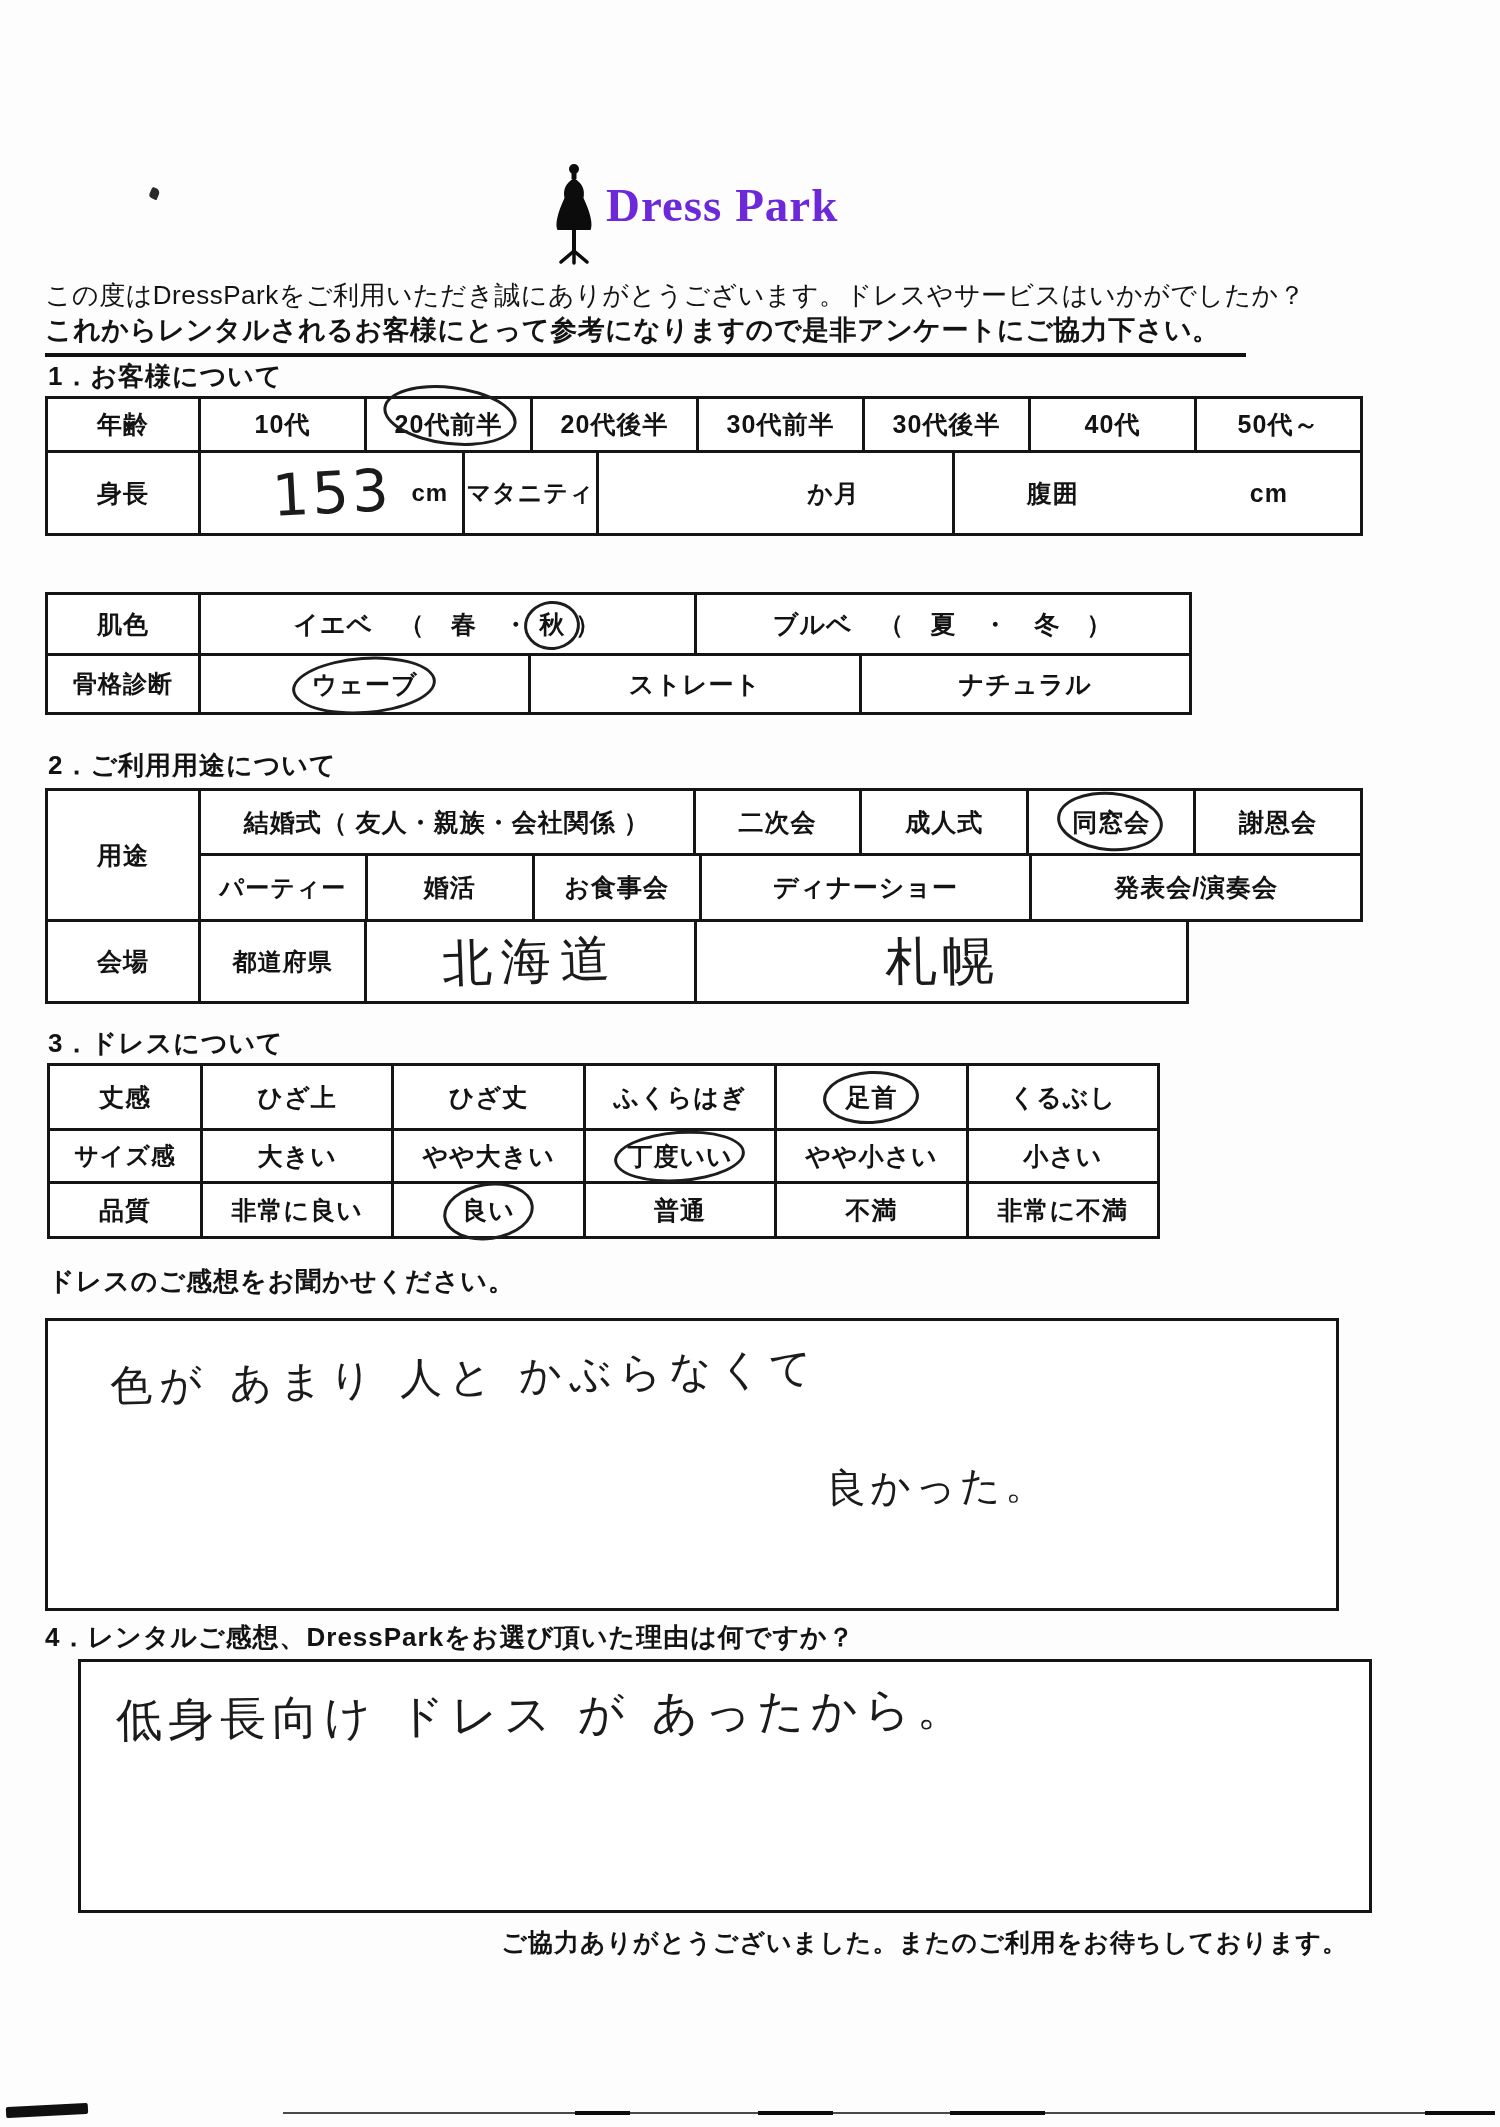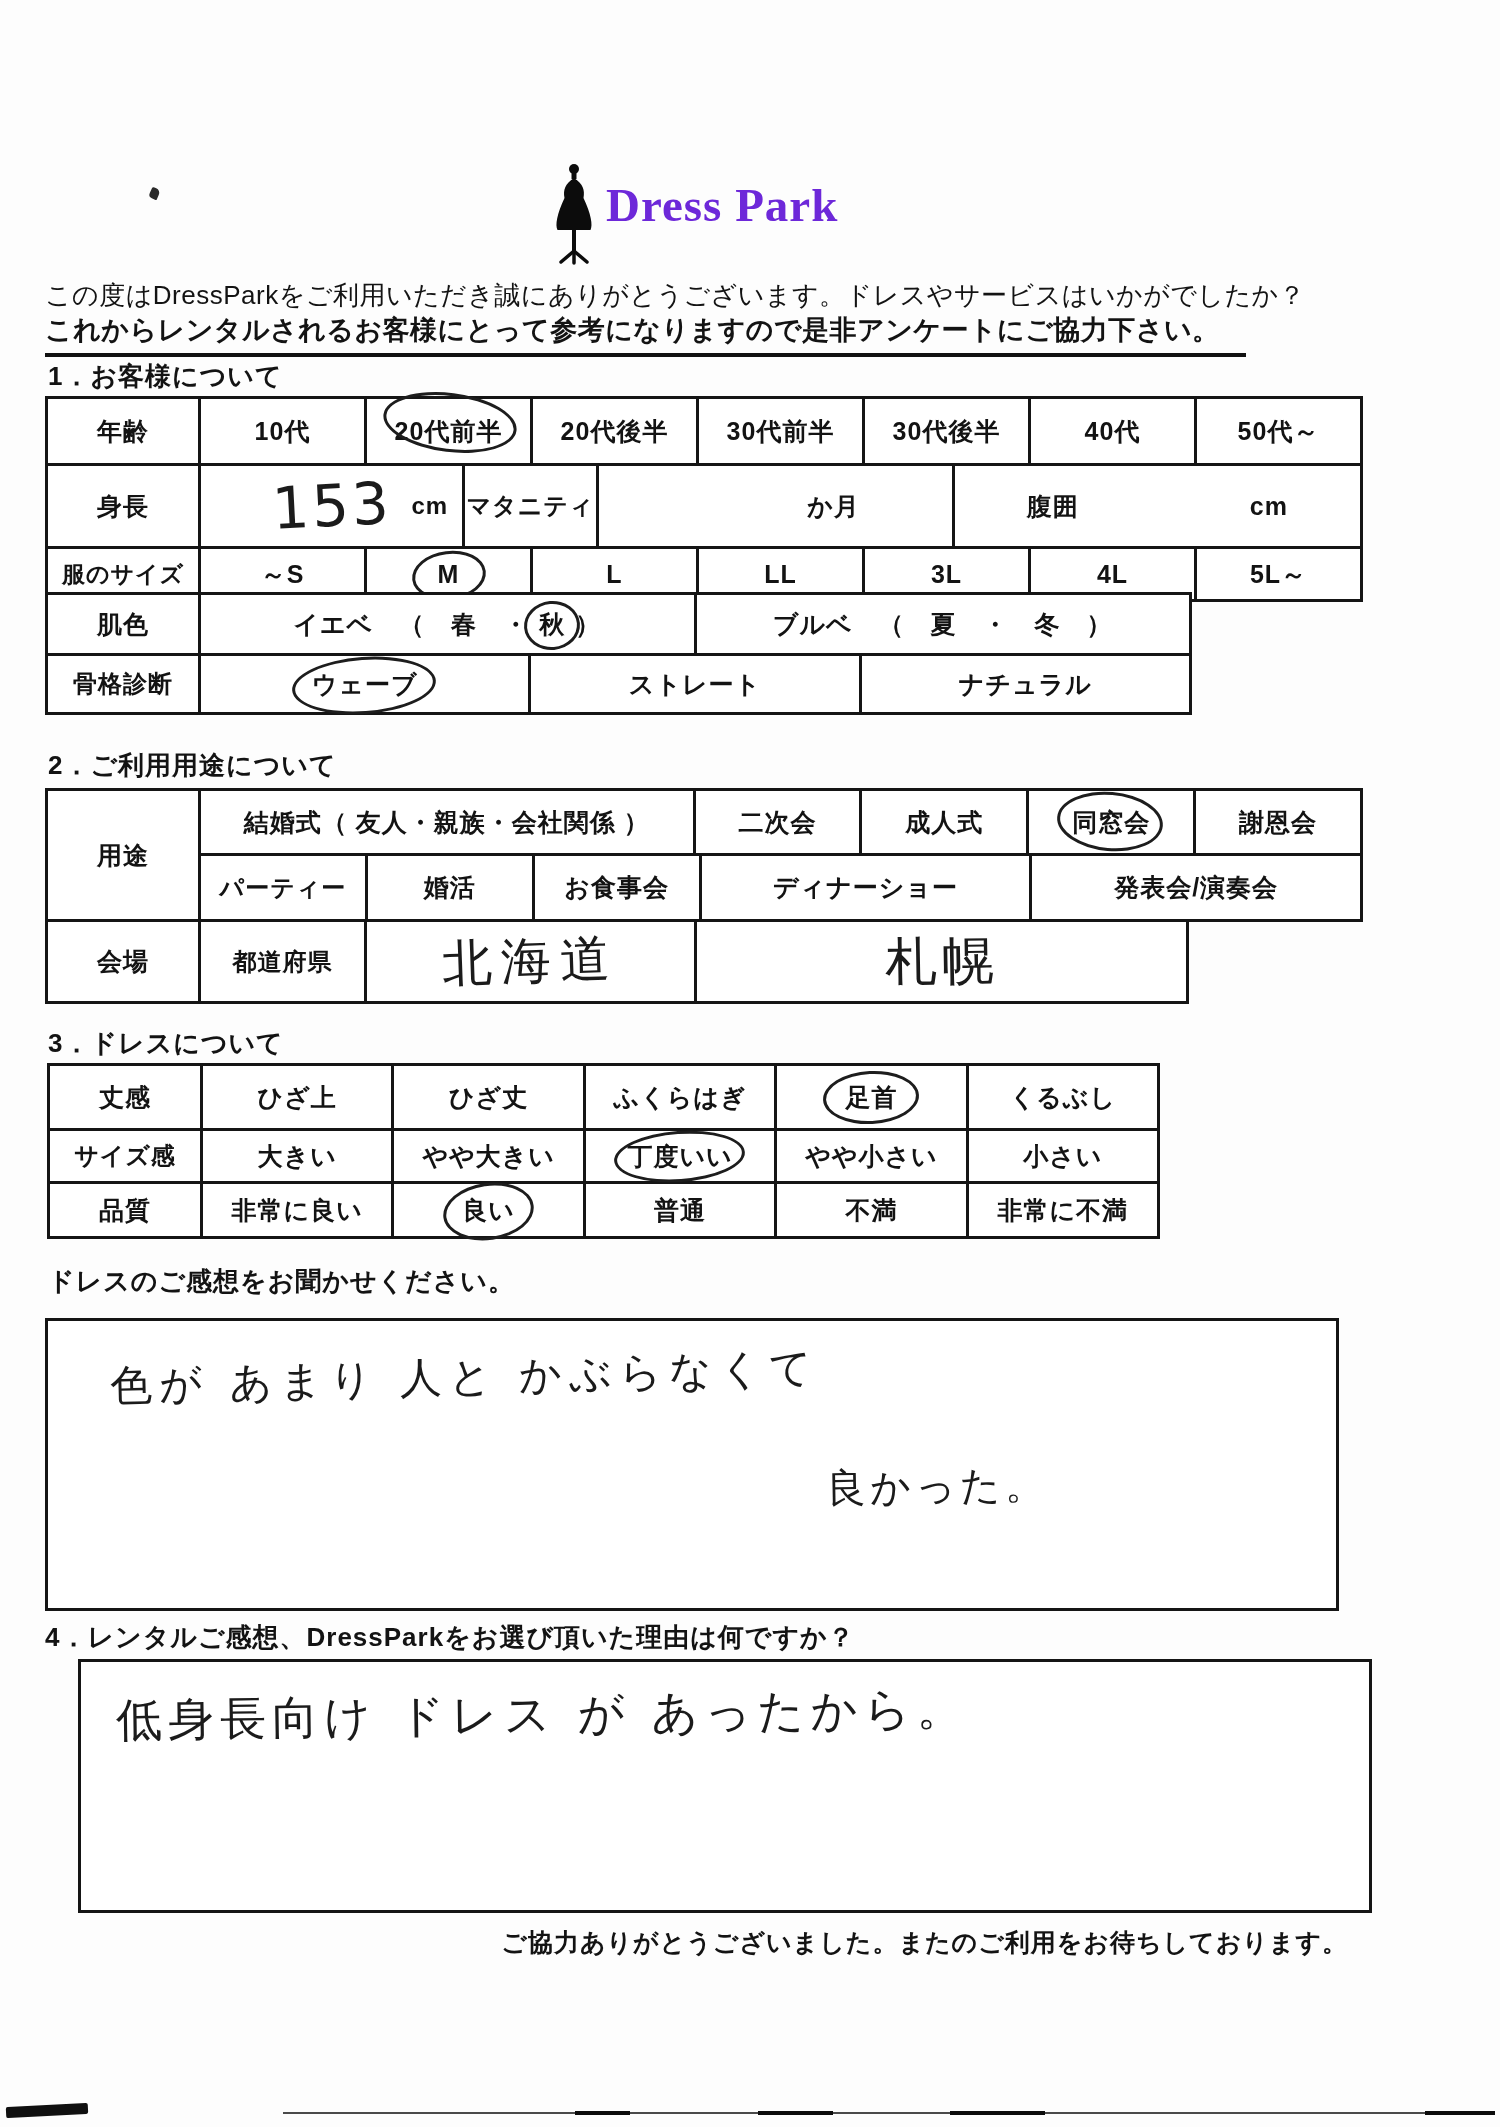--- a/index.html
+++ b/index.html
@@ -88,21 +88,21 @@
     </span>
     <span class="brand">Dress Park</span>
   </div>
 
   <div class="abs intro1">この度はDressParkをご利用いただき誠にありがとうございます。ドレスやサービスはいかがでしたか？</div>
   <div class="abs intro2">これからレンタルされるお客様にとって参考になりますので是非アンケートにご協力下さい。</div>
 
   <div class="abs sec-title" style="left:48px;top:359px;">1．お客様について</div>
 
   <div class="tbl" style="left:45px;top:396px;width:1312px;">
-    <div class="trow" style="height:64px;">
+    <div class="trow" style="height:51px;">
       <div class="cell lab">年齢</div>
       <div class="cell f1">10代</div>
       <div class="cell f1">
         <span class="circ c-age">
           <span>20代前半</span>
         </span>
       </div>
       <div class="cell f1">20代後半</div>
       <div class="cell f1">30代前半</div>
       <div class="cell f1">30代後半</div>
@@ -114,34 +114,20 @@
       <div class="cell f2">
         <span class="hw hw-153">153</span>
         <span class="unit">cm</span>
       </div>
       <div class="cell f1" style="font-size:24px;">マタニティ</div>
       <div class="cell f2" style="justify-content:flex-end;padding-right:92px;">か月</div>
       <div class="cell f2" style="justify-content:space-between;padding:0 72px;align-items:center;">
         <span>腹囲</span>
         <span>cm</span>
       </div>
-    </div>
-    <div class="trow" style="height:50px;">
-      <div class="cell lab" style="font-size:23px;">服のサイズ</div>
-      <div class="cell f1">～S</div>
-      <div class="cell f1">
-        <span class="circ c-m">
-          <span>M</span>
-        </span>
-      </div>
-      <div class="cell f1">L</div>
-      <div class="cell f1">LL</div>
-      <div class="cell f1">3L</div>
-      <div class="cell f1">4L</div>
-      <div class="cell f1">5L～</div>
     </div>
   </div>
 
   <div class="tbl" style="left:45px;top:592px;width:1141px;">
     <div class="trow" style="height:58px;">
       <div class="cell lab">肌色</div>
       <div class="cell f1" style="gap:10px;">
         <span>イエベ　（　春　・</span>
         <span class="circ c-aki">
           <span>秋</span>

